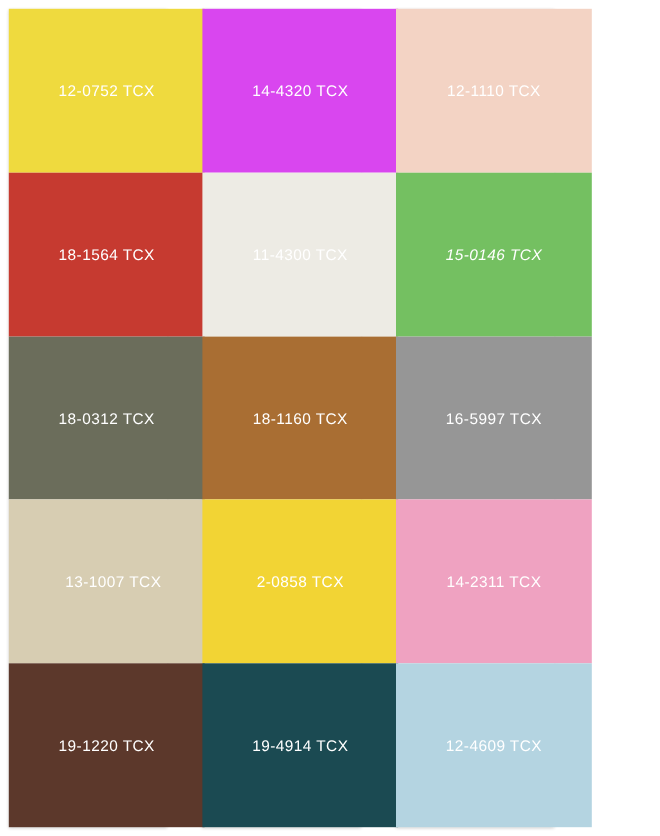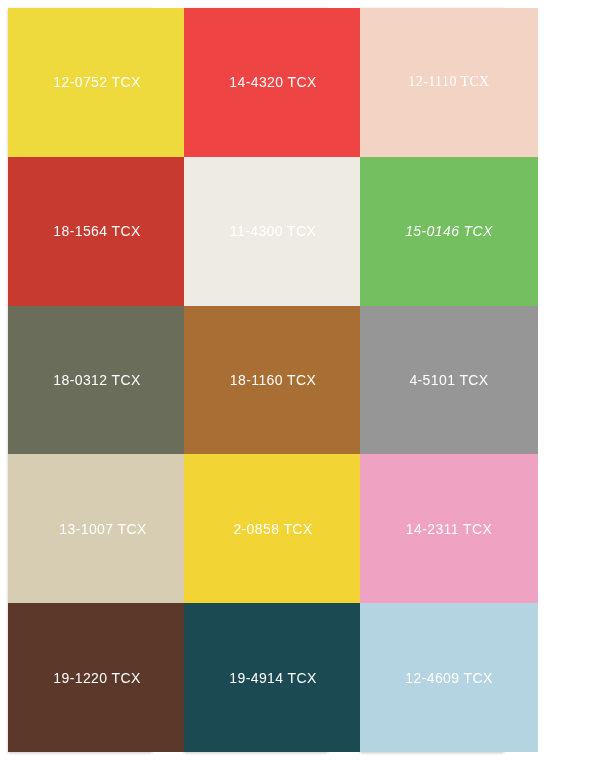--- a/index.html
+++ b/index.html
@@ -70,45 +70,45 @@
         <span class="swatch-label" style="color: rgb(255, 255, 255);">18-0312 TCX</span>
       </div>
       <div class="swatch" style="background-color: rgb(215, 205, 178); padding-left: 12px;">
         <span class="swatch-label" style="color: rgb(255, 255, 255);">13-1007 TCX</span>
       </div>
       <div class="swatch" style="background-color: rgb(92, 56, 43);">
         <span class="swatch-label" style="color: rgb(255, 255, 255);">19-1220 TCX</span>
       </div>
     </div>
     <div class="palette-column">
-      <div class="swatch" style="background-color: #ef4444;">
+      <div class="swatch" style="background-color: #d946ef;">
         <span class="swatch-label" style="color: rgb(255, 255, 255);">14-4320 TCX</span>
       </div>
       <div class="swatch" style="background-color: rgb(237, 235, 228);">
         <span class="swatch-label" style="color: rgb(255, 255, 255);">11-4300 TCX</span>
       </div>
       <div class="swatch" style="background-color: rgb(169, 110, 51);">
         <span class="swatch-label" style="color: rgb(255, 255, 255);">18-1160 TCX</span>
       </div>
       <div class="swatch" style="background-color: rgb(242, 212, 52);">
         <span class="swatch-label" style="color: rgb(255, 255, 255);">2-0858 TCX</span>
       </div>
       <div class="swatch" style="background-color: rgb(27, 74, 82);">
         <span class="swatch-label" style="color: rgb(255, 255, 255);">19-4914 TCX</span>
       </div>
     </div>
     <div class="palette-column">
       <div class="swatch" style="background-color: rgb(243, 211, 196);">
-        <span class="swatch-label" style="color: rgb(255, 255, 255); font-family: Liberation Serif, serif;">12-1110 TCX</span>
+        <span class="swatch-label" style="color: rgb(255, 255, 255);">12-1110 TCX</span>
       </div>
       <div class="swatch" style="background-color: rgb(116, 192, 97);">
         <span class="swatch-label" style="color: rgb(255, 255, 255); font-style: italic;">15-0146 TCX</span>
       </div>
       <div class="swatch" style="background-color: rgb(150, 150, 150);">
-        <span class="swatch-label" style="color: rgb(255, 255, 255);">4-5101 TCX</span>
+        <span class="swatch-label" style="color: rgb(255, 255, 255);">16-5997 TCX</span>
       </div>
       <div class="swatch" style="background-color: rgb(239, 162, 193);">
         <span class="swatch-label" style="color: rgb(255, 255, 255);">14-2311 TCX</span>
       </div>
       <div class="swatch" style="background-color: rgb(180, 212, 225);">
         <span class="swatch-label" style="color: rgb(255, 255, 255);">12-4609 TCX</span>
       </div>
     </div>
   </div>
 

